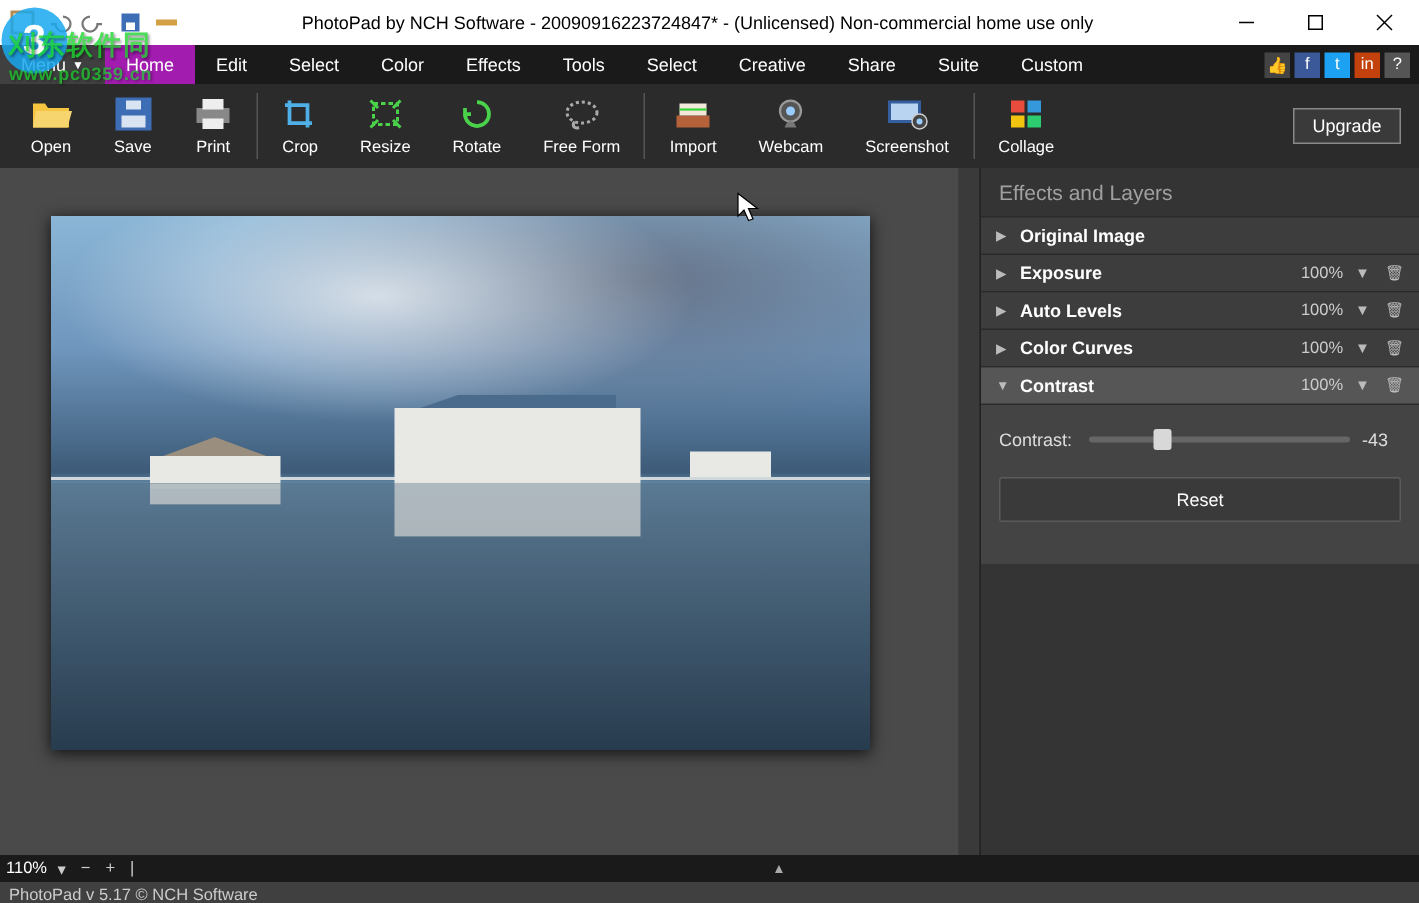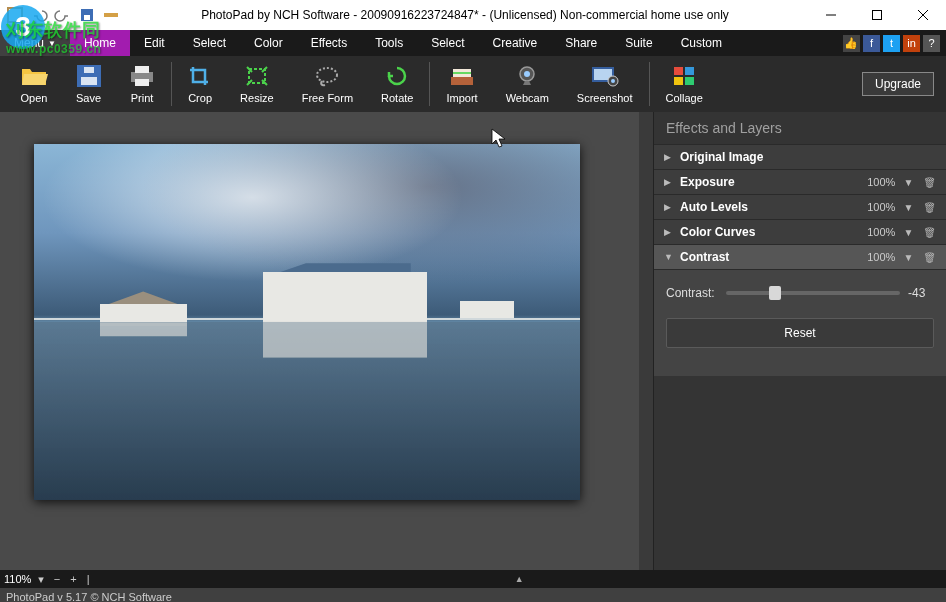--- a/index.html
+++ b/index.html
@@ -222,35 +222,35 @@
     <div class="ic">
         <svg width="24" height="22">
           <rect x="4" y="4" width="16" height="14" fill="none" stroke="#4bd24b" stroke-width="2" stroke-dasharray="3 2"></rect>
           <path d="M2 2l5 5M22 2l-5 5M2 20l5-5M22 20l-5-5" stroke="#4bd24b" stroke-width="2"></path>
         </svg>
       </div>
     <span>Resize</span>
   </div>
   <div class="toolbtn">
     <div class="ic">
+        <svg width="24" height="22">
+          <path d="M12 3a8 8 0 1 1-8 8" fill="none" stroke="#4bd24b" stroke-width="2.5"></path>
+          <path d="M4 7l0 4 4 0" fill="none" stroke="#4bd24b" stroke-width="2.5"></path>
+        </svg>
+      </div>
+    <span>Rotate</span>
+  </div>
+  <div class="toolbtn">
+    <div class="ic">
         <svg width="26" height="22">
           <ellipse cx="13" cy="10" rx="10" ry="7" fill="none" stroke="#aaa" stroke-width="2" stroke-dasharray="2 2"></ellipse>
           <path d="M8 16c-2 3 0 5 3 4" fill="none" stroke="#aaa" stroke-width="2"></path>
         </svg>
       </div>
     <span>Free Form</span>
-  </div>
-  <div class="toolbtn">
-    <div class="ic">
-        <svg width="24" height="22">
-          <path d="M12 3a8 8 0 1 1-8 8" fill="none" stroke="#4bd24b" stroke-width="2.5"></path>
-          <path d="M4 7l0 4 4 0" fill="none" stroke="#4bd24b" stroke-width="2.5"></path>
-        </svg>
-      </div>
-    <span>Rotate</span>
   </div>
   <div class="tool-sep"></div>
   <div class="toolbtn">
     <div class="ic">
         <svg width="26" height="22">
           <rect x="2" y="12" width="22" height="8" fill="#b5623a"></rect>
           <rect x="4" y="4" width="18" height="8" fill="#f2e8d9"></rect>
           <line x1="4" y1="8" x2="22" y2="8" stroke="#38d438" stroke-width="1.5"></line>
         </svg>
       </div>

